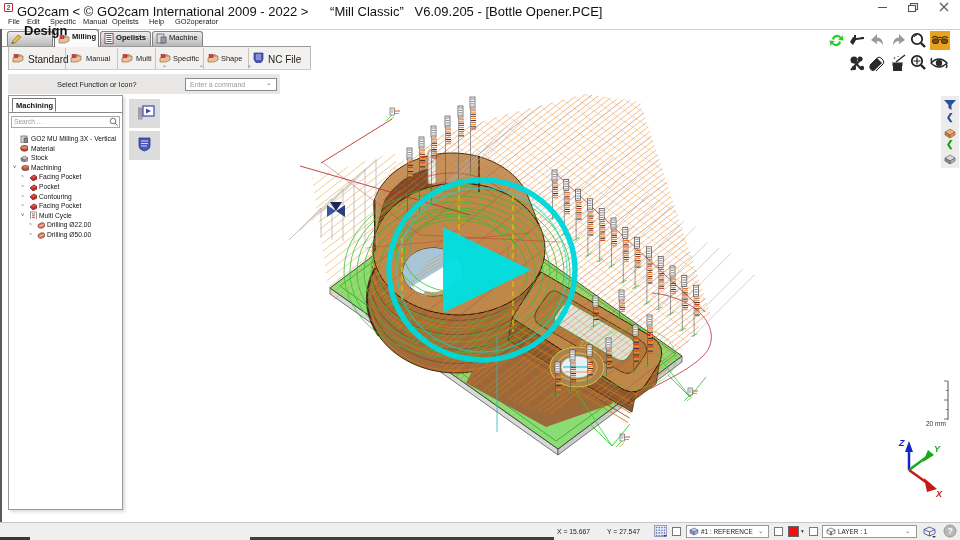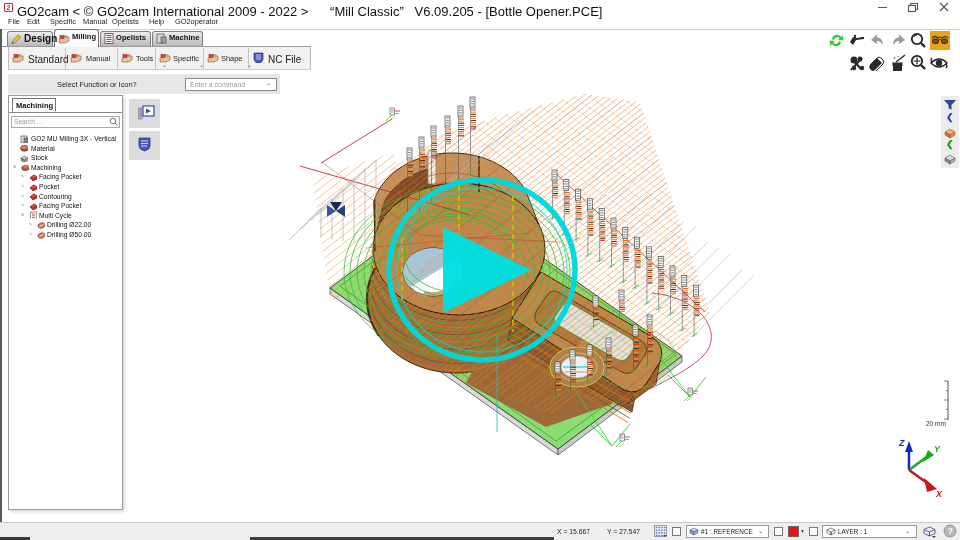--- a/index.html
+++ b/index.html
@@ -852,21 +852,21 @@
 <div class="abs" style="left:7px;top:31px;width:46px;height:15px;background:linear-gradient(#ededed,#b8b8b8);border:1px solid #808080;border-bottom:none;border-radius:3px 3px 0 0;z-index:6"></div>
 <div class="abs" style="left:54px;top:29px;width:45px;height:18px;background:#fbfbfb;border:1px solid #707070;border-bottom:none;border-radius:3px 3px 0 0;z-index:7"></div>
 <div class="abs" style="left:100px;top:31px;width:51px;height:15px;background:linear-gradient(#ededed,#b8b8b8);border:1px solid #808080;border-bottom:none;border-radius:3px 3px 0 0;z-index:6"></div>
 <div class="abs" style="left:152px;top:31px;width:51px;height:15px;background:linear-gradient(#ededed,#b8b8b8);border:1px solid #808080;border-bottom:none;border-radius:3px 3px 0 0;z-index:6"></div>
 <div class="abs" style="left:11px;top:34px;z-index:8">
     <svg width="11" height="10" viewBox="0 0 11 10" style="">
       <path d="M1,8 L7,1 L10,3 L4,9 Z" fill="#e8c040" stroke="#907010" stroke-width="0.7"></path>
       <path d="M1,8 l-0.5,2 L3,9.5 Z" fill="#555"></path>
     </svg>
   </div>
-<div class="abs" style="left:24px;top:33px;z-index:8;font-size:10px;font-weight:bold;color:#111">Design</div>
+<div class="abs" style="left:24px;top:23px;z-index:8;font-size:13px;font-weight:bold;color:#111">Design</div>
 <div class="abs" style="left:58px;top:33px;z-index:8">
     <svg width="12" height="11" viewBox="0 0 12 11" style="">
       <path d="M1,6 L5,4 h6 v4 l-4,2 H1 Z" fill="#e8c098" stroke="#8a5a30" stroke-width="0.6"></path>
       <rect x="2" y="2.5" width="4" height="3" fill="#d84040" stroke="#901818" stroke-width="0.5"></rect>
       <path d="M6,3.5 q2.5,-2 3.5,0.5" fill="none" stroke="#666" stroke-width="0.9"></path>
     </svg>
   </div>
 <div class="abs" style="left:72px;top:32px;z-index:8;font-size:7.6px;font-weight:bold;color:#111">Milling</div>
 <div class="abs" style="left:104px;top:33px;z-index:8">
     <svg width="10" height="11" viewBox="0 0 10 11" style="">
@@ -874,21 +874,21 @@
       <path d="M2.5,2.5 h5 M2.5,4.5 h5 M2.5,6.5 h5 M2.5,8.5 h5" stroke="#c03030" stroke-width="1"></path>
     </svg>
   </div>
 <div class="abs" style="left:116px;top:33px;z-index:8;font-size:7.6px;font-weight:bold;color:#111">Opelists</div>
 <div class="abs" style="left:156px;top:33px;z-index:8">
     <svg width="11" height="11" viewBox="0 0 11 11" style="">
       <rect x="1" y="1" width="7" height="9" fill="#d8d8e0" stroke="#555" stroke-width="0.7"></rect>
       <rect x="5" y="4" width="5" height="6" fill="#9a9aa8" stroke="#444" stroke-width="0.6"></rect>
     </svg>
   </div>
-<div class="abs" style="left:169px;top:33px;z-index:8;font-size:7.6px;font-weight:bold;color:#111">Machine</div>
+<div class="abs" style="left:169px;top:33px;z-index:8;font-size:7.6px;font-weight:normal;color:#111">Machine</div>
 
 <div class="abs" style="left:8px;top:46px;width:303px;height:24px;background:#f2f1ef;border-top:1px solid #9a9a9a;border-right:1px solid #bdbab7;border-bottom:1px solid #cfcccc;z-index:5"></div>
 <div class="abs" style="left:8px;top:47px;width:1px;height:23px;background:#bdbab7;z-index:6"></div>
 <div class="abs" style="left:65px;top:48px;width:1px;height:21px;background:#c6c3c0;z-index:6"></div>
 <div class="abs" style="left:117px;top:48px;width:1px;height:21px;background:#c6c3c0;z-index:6"></div>
 <div class="abs" style="left:155px;top:48px;width:1px;height:21px;background:#c6c3c0;z-index:6"></div>
 <div class="abs" style="left:203px;top:48px;width:1px;height:21px;background:#c6c3c0;z-index:6"></div>
 <div class="abs" style="left:248px;top:48px;width:1px;height:21px;background:#c6c3c0;z-index:6"></div>
 <div class="abs" style="left:12px;top:52px;z-index:7">
     <svg width="12" height="11" viewBox="0 0 12 11" style="">
@@ -906,21 +906,21 @@
     </svg>
   </div>
 <div class="abs" style="left:86px;top:54px;z-index:7;font-size:7.4px;color:#222">Manual</div>
 <div class="abs" style="left:121px;top:52px;z-index:7">
     <svg width="12" height="11" viewBox="0 0 12 11" style="">
       <path d="M1,6 L5,4 h6 v4 l-4,2 H1 Z" fill="#e8c098" stroke="#8a5a30" stroke-width="0.6"></path>
       <rect x="2" y="2.5" width="4" height="3" fill="#d84040" stroke="#901818" stroke-width="0.5"></rect>
       <path d="M6,3.5 q2.5,-2 3.5,0.5" fill="none" stroke="#666" stroke-width="0.9"></path>
     </svg>
   </div>
-<div class="abs" style="left:136px;top:54px;z-index:7;font-size:7.4px;color:#222">Tools</div>
+<div class="abs" style="left:136px;top:54px;z-index:7;font-size:7.4px;color:#222">Multi</div>
 <div class="abs" style="left:162px;top:61px;z-index:7;font-size:6px;color:#555">⌄</div>
 <div class="abs" style="left:159px;top:52px;z-index:7">
     <svg width="12" height="11" viewBox="0 0 12 11" style="">
       <path d="M1,6 L5,4 h6 v4 l-4,2 H1 Z" fill="#e8c098" stroke="#8a5a30" stroke-width="0.6"></path>
       <rect x="2" y="2.5" width="4" height="3" fill="#d84040" stroke="#901818" stroke-width="0.5"></rect>
       <path d="M6,3.5 q2.5,-2 3.5,0.5" fill="none" stroke="#666" stroke-width="0.9"></path>
     </svg>
   </div>
 <div class="abs" style="left:173px;top:54px;z-index:7;font-size:7.4px;color:#222">Specific</div>
 <div class="abs" style="left:199px;top:61px;z-index:7;font-size:6px;color:#555">⌄</div>

